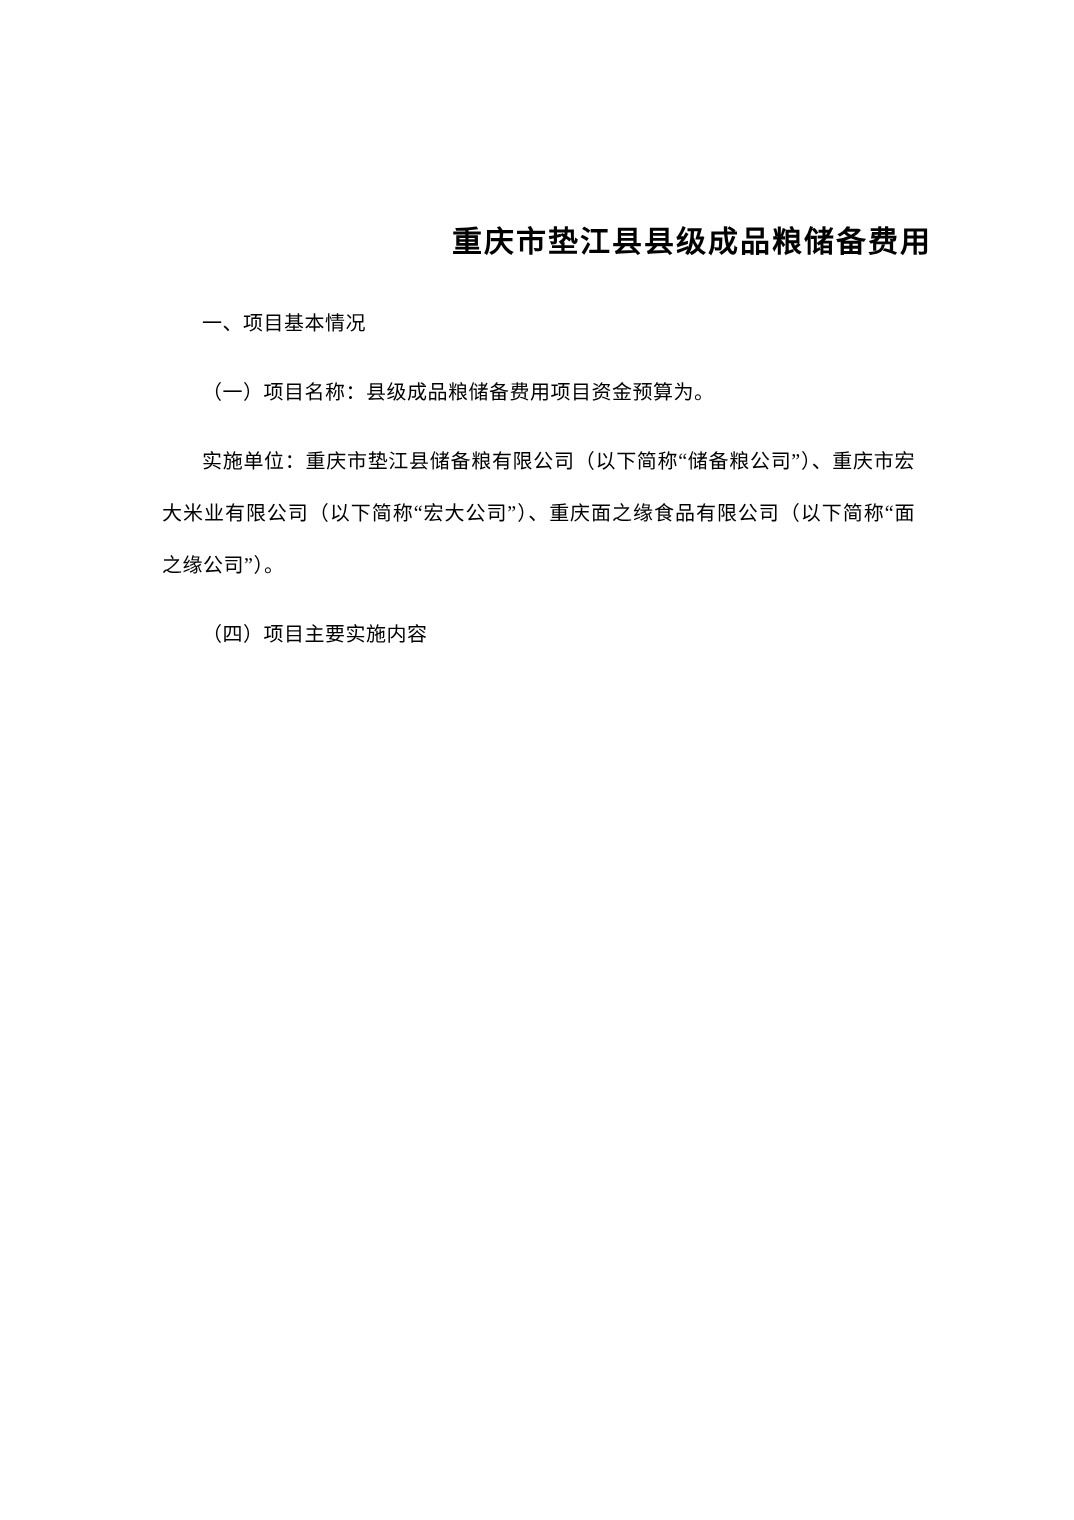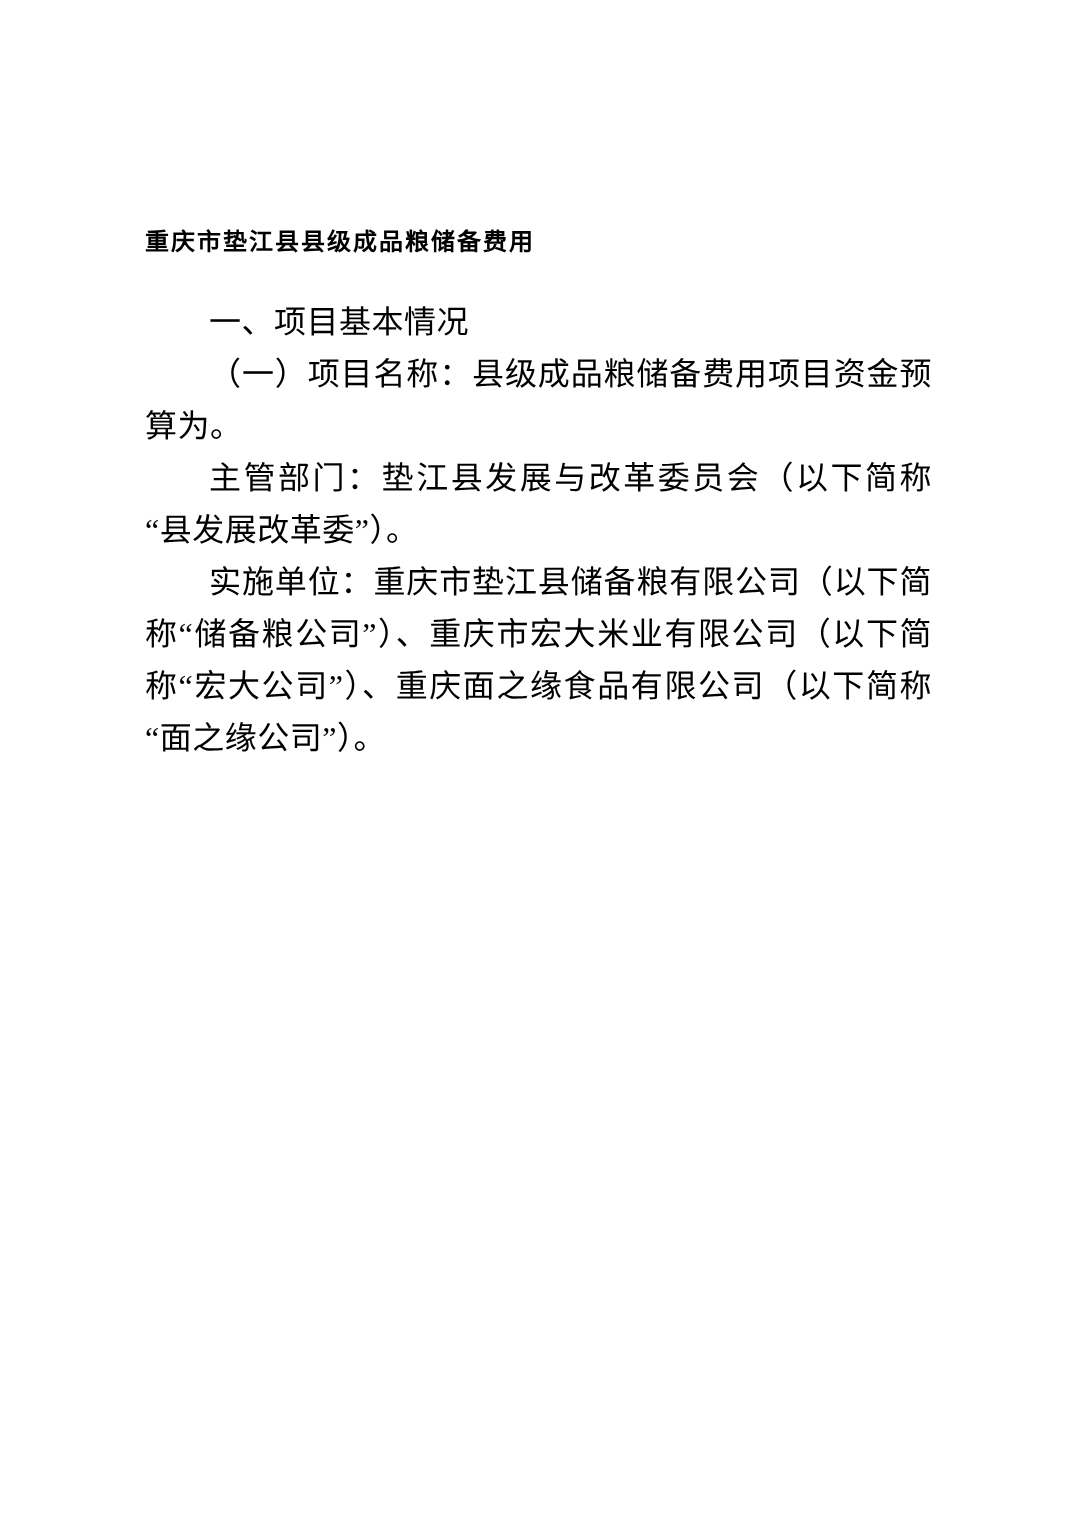--- a/index.html
+++ b/index.html
@@ -15,46 +15,46 @@
     overflow: hidden;
   }
   .page {
     box-sizing: border-box;
     width: 1074px;
     height: 1520px;
     padding: 204px 142px 0 145px;
     background: #ffffff;
   }
   .doc-title {
-    text-align: left;
+    text-align: right;
     font-weight: bold;
-    font-size: 24px;
+    font-size: 30px;
     line-height: 76px;
     letter-spacing: 2px;
     margin: 0;
     font-family: Liberation Serif, serif;
   }
   .doc-body {
     margin-top: 16px;
   }
   .doc-body p {
-    margin: 0;
-    font-size: 32px;
+    margin: 17px;
+    font-size: 20px;
     line-height: 52px;
     text-indent: 2em;
     text-align: justify;
     letter-spacing: 0.5px;
   }
 </style>
 </head>
 <body>
 
 <div class="page">
   <h1 class="doc-title">
     <span>重庆市垫江县县级成品粮储备费用</span><br>
   </h1>
   <div class="doc-body">
     <p>一、项目基本情况</p>
     <p>（一）项目名称：县级成品粮储备费用项目资金预算为。</p>
-    <p>主管部门：垫江县发展与改革委员会（以下简称“县发展改革委”）。</p>
     <p>实施单位：重庆市垫江县储备粮有限公司（以下简称“储备粮公司”）、重庆市宏大米业有限公司（以下简称“宏大公司”）、重庆面之缘食品有限公司（以下简称“面之缘公司”）。</p>
+    <p>（四）项目主要实施内容</p>
   </div>
 </div>
 
 </body></html>

